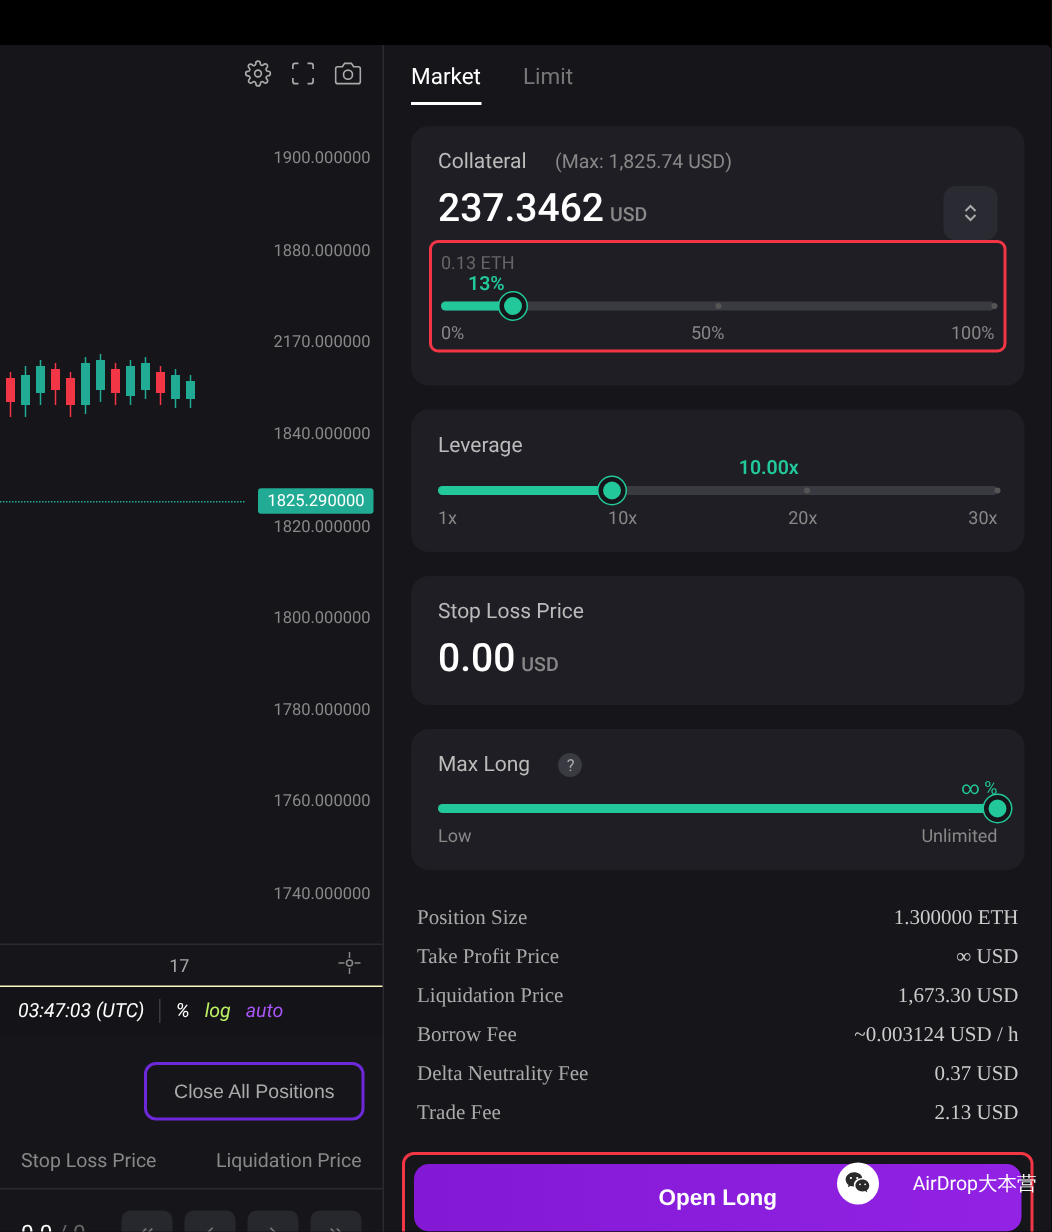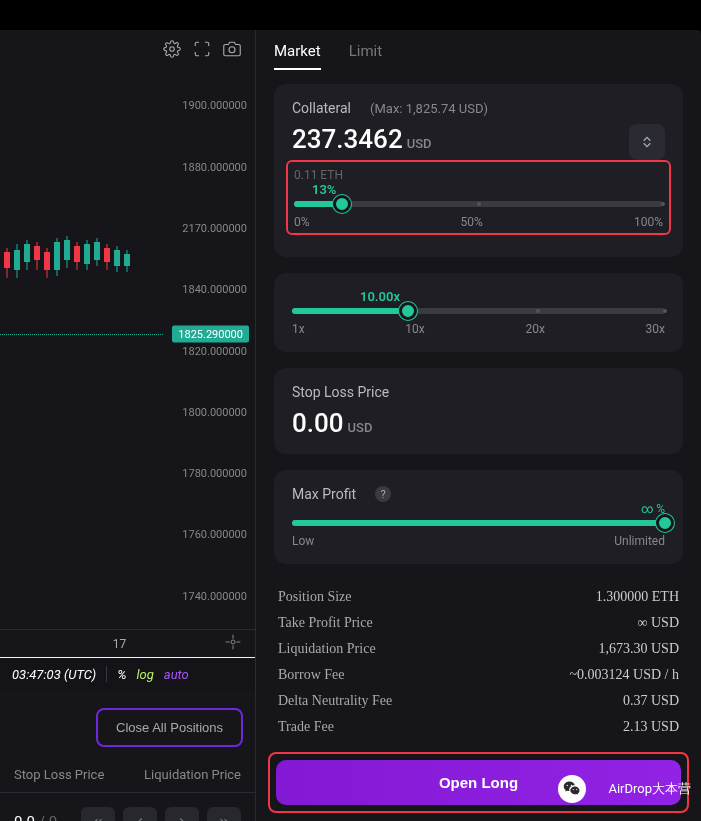--- a/index.html
+++ b/index.html
@@ -278,21 +278,21 @@
   font-size: 13px;
   color: #22c79a;
   font-weight: 600;
   margin-bottom: 4px;
   margin-left: 18px;
 }
 .leverage-label {
   font-size: 13px;
   color: #22c79a;
   font-weight: 600;
-  text-align: left;
+  text-align: center;
   margin-left: 68px;
   margin-bottom: 4px;
 }
 .gains-label {
   font-size: 12px;
   color: #22c79a;
   text-align: right;
   margin-bottom: 4px;
 }
 .help-icon {
@@ -522,39 +522,42 @@
       <div class="big-value">
         <span>237.3462</span>
         <span class="unit">USD</span>
       </div>
       <button class="swap-btn">
         <svg width="16" height="16" viewBox="0 0 24 24" fill="none" stroke="#aaa" stroke-width="2">
             <path d="M7 10l5-5 5 5M17 14l-5 5-5-5"></path>
           </svg>
       </button>
       <div class="highlight-box">
-        <div class="sub-value">0.11 ETH</div>
+        <div class="sub-value">0.13 ETH</div>
         <div class="slider-value-label">13%</div>
         <div class="slider-wrap" style="margin-top:0">
           <div class="slider-track">
             <div class="slider-fill" style="width:13%"></div>
             <div class="slider-dot" style="left:50%"></div>
             <div class="slider-dot" style="left:100%"></div>
             <div class="slider-thumb" style="left:13%"></div>
           </div>
         </div>
         <div class="slider-labels">
           <span>0%</span>
           <span>50%</span>
           <span>100%</span>
         </div>
       </div>
     </div>
 
     <div class="card">
+      <div class="card-title">
+        <span>Leverage</span>
+      </div>
       <div class="leverage-label">10.00x</div>
       <div class="slider-wrap" style="margin-top:0">
         <div class="slider-track">
           <div class="slider-fill" style="width:31%"></div>
           <div class="slider-dot" style="left:33%"></div>
           <div class="slider-dot" style="left:66%"></div>
           <div class="slider-dot" style="left:100%"></div>
           <div class="slider-thumb" style="left:31%"></div>
         </div>
       </div>
@@ -571,21 +574,21 @@
         <span>Stop Loss Price</span>
       </div>
       <div class="big-value">
         <span>0.00</span>
         <span class="unit">USD</span>
       </div>
     </div>
 
     <div class="card">
       <div class="card-title">
-        <span>Max Profit</span>
+        <span>Max Long</span>
         <span class="help-icon">?</span>
       </div>
       <div class="gains-label">∞ %</div>
       <div class="slider-wrap" style="margin-top:0">
         <div class="slider-track">
           <div class="slider-fill" style="width:100%"></div>
           <div class="slider-thumb" style="left:100%"></div>
         </div>
       </div>
       <div class="slider-labels">

